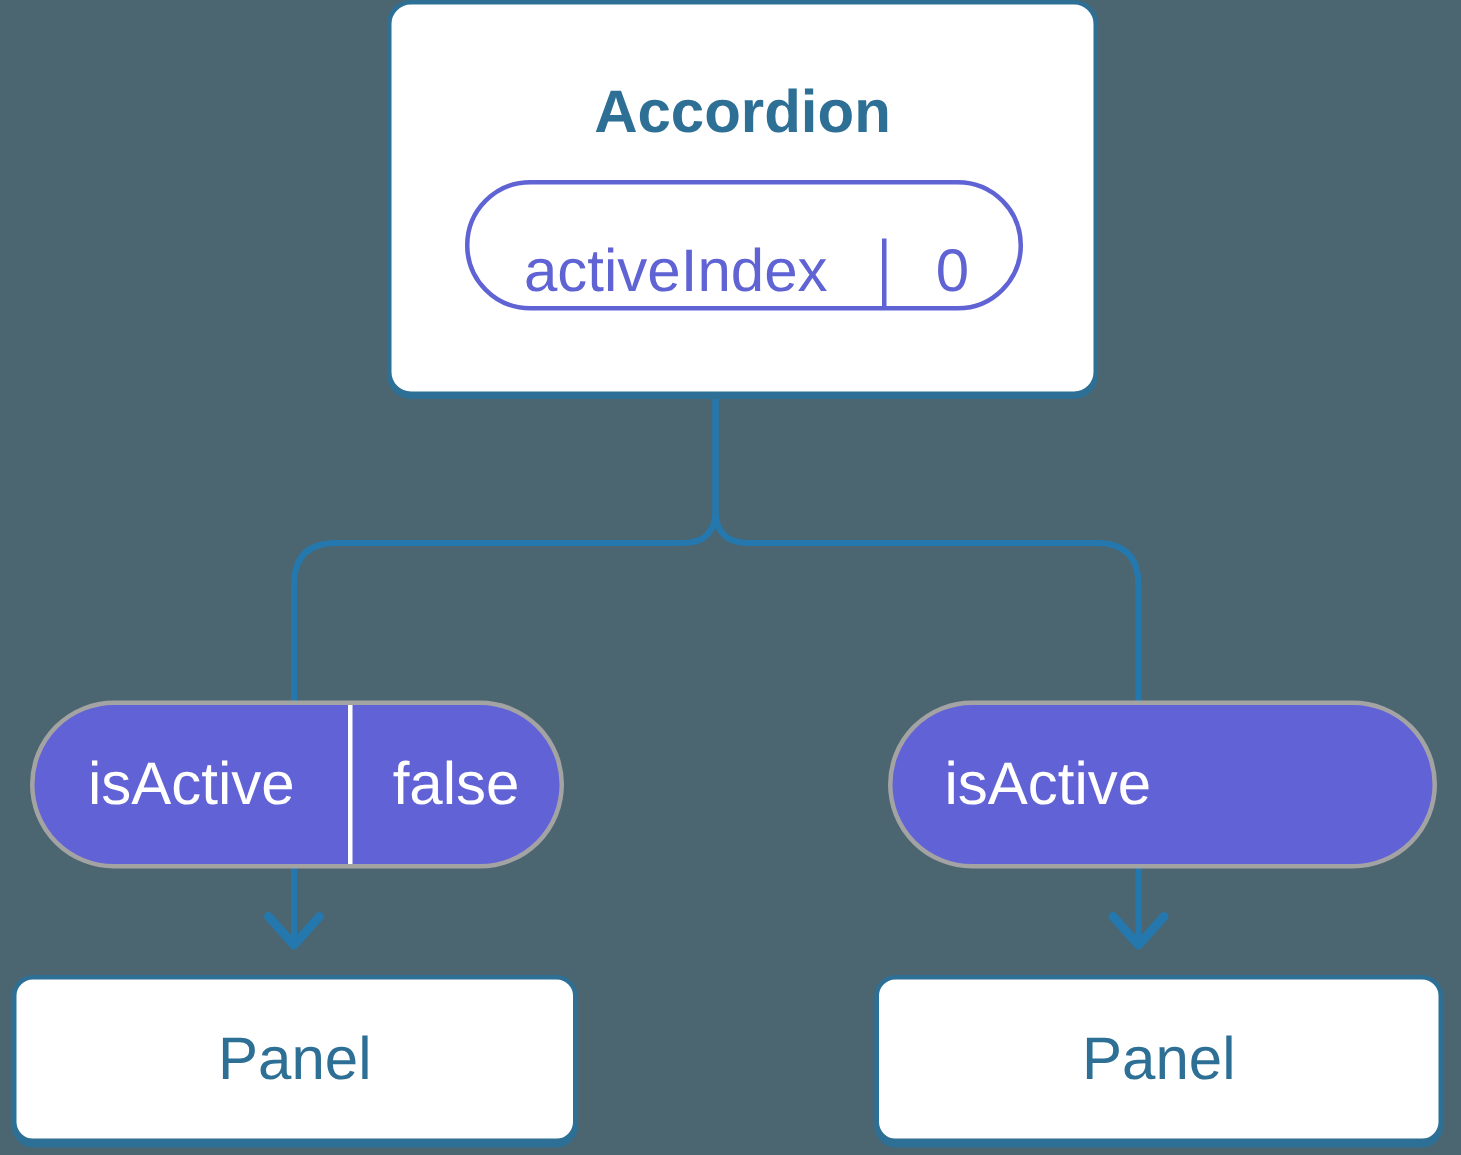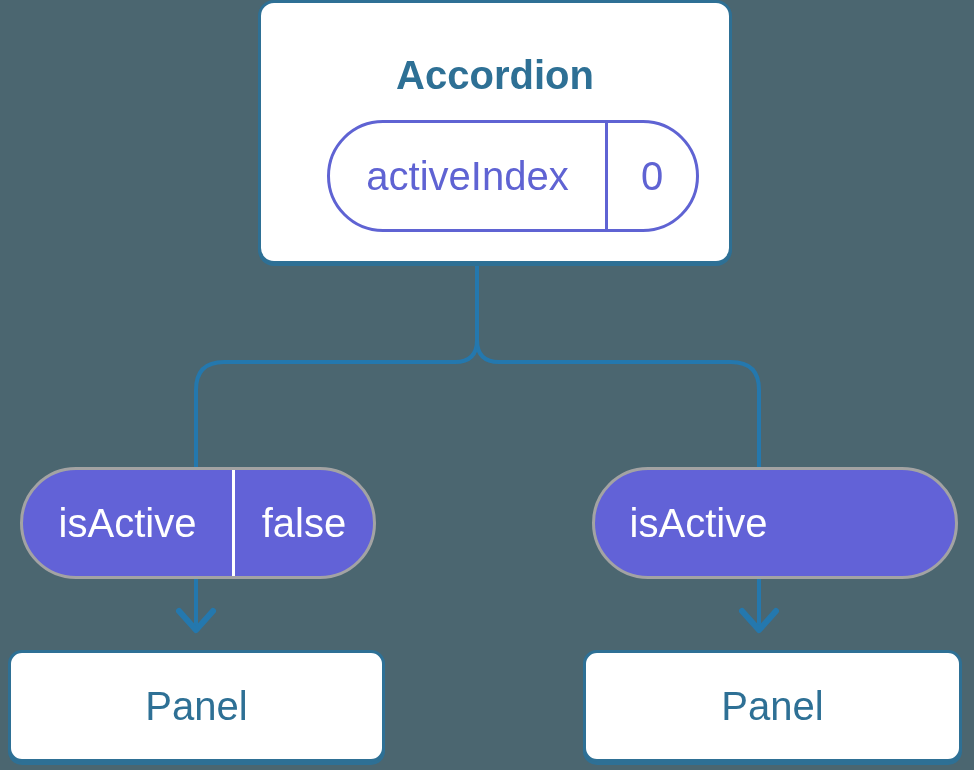--- a/index.html
+++ b/index.html
@@ -37,29 +37,30 @@
     position: absolute;
     left: 0; right: 0; top: 49px;
     text-align: center;
     font-size: 40px;
     line-height: 46px;
     font-weight: 600;
     color: #2e7095;
   }
   .state-pill {
     position: absolute;
-    left: 66px; top: 117px;
-    width: 372px; height: 112px;
+    left: 49px; top: 117px;
+    width: 372px; height: 87px;
     border: 3px solid #5f63d3;
     border-radius: 60px;
     box-sizing: border-box;
     display: flex;
     color: #5f63d3;
     font-size: 40px;
     background: #ffffff;
+    align-items: flex-end;
   }
   .state-name {
     flex: 0 0 275px;
     display: flex; align-items: center; justify-content: center;
   }
   .state-value {
     flex: 1;
     border-left: 3px solid #5f63d3;
     display: flex; align-items: center; justify-content: center;
   }

